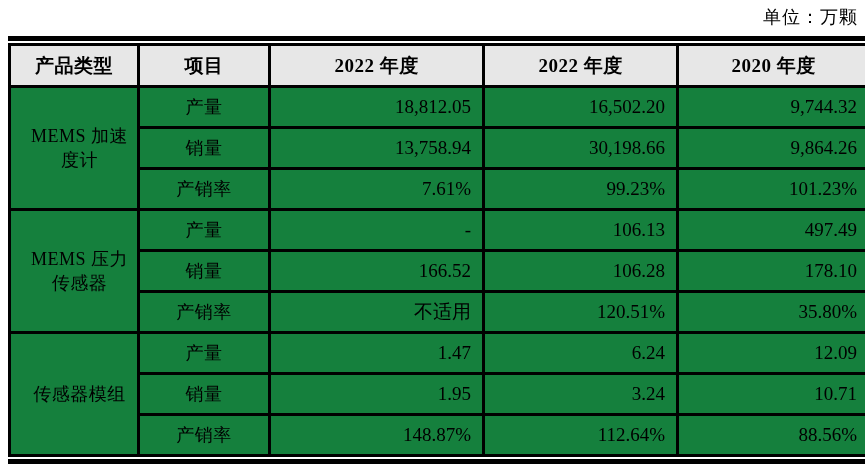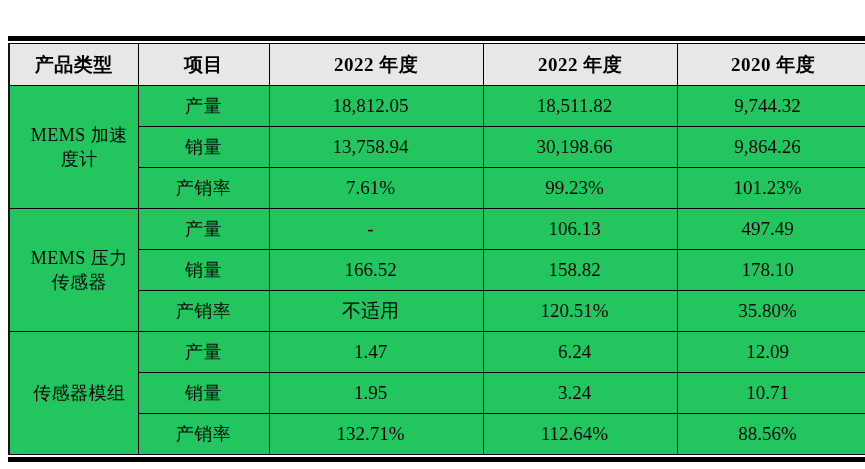--- a/index.html
+++ b/index.html
@@ -35,59 +35,60 @@
   }
   table.data-table {
     width: 100%;
     border-collapse: collapse;
     table-layout: fixed;
     border-left: 2px solid #141414;
     border-top: 1px solid #141414;
     border-bottom: 1px solid #141414;
   }
   .data-table th, .data-table td {
-    border: 1px solid #000000;
+    border: 3px solid #000000;
     overflow: hidden;
     vertical-align: middle;
   }
   .data-table th {
     height: 42px;
     background: #e7e7e7;
     font-size: 19px;
     font-weight: bold;
     text-align: center;
     letter-spacing: 0.5px;
   }
   .data-table td {
     height: 41px;
     font-size: 18px;
-    background: #22c55e;
+    background: #15803d;
   }
   td.group-cell {
     text-align: center;
     white-space: pre-line;
     line-height: 1.35;
     letter-spacing: 0.5px;
     padding-left: 11px;
   }
   td.item-cell {
     text-align: center;
     letter-spacing: 0.5px;
   }
   td.num-cell {
-    text-align: center;
+    text-align: right;
     padding-right: 11px;
     font-size: 19px;
   }
 </style>
 </head>
 <body>
 
 <div class="page">
 
+  <div class="unit-label">单位：万颗</div>
 
   <div class="table-wrap">
     <table class="data-table">
       <colgroup>
         <col style="width:129px">
         <col style="width:131px">
         <col style="width:214px">
         <col style="width:194px">
         <col style="width:192px">
       </colgroup>
@@ -100,21 +101,21 @@
           <th>2020 年度</th>
         </tr>
       </thead>
       <tbody>
 
         <tr>
           <td class="group-cell" rowspan="3">MEMS 加速
 度计</td>
           <td class="item-cell">产量</td>
           <td class="num-cell">18,812.05</td>
-          <td class="num-cell">18,511.82</td>
+          <td class="num-cell">16,502.20</td>
           <td class="num-cell">9,744.32</td>
         </tr>
         <tr>
           <td class="item-cell">销量</td>
           <td class="num-cell">13,758.94</td>
           <td class="num-cell">30,198.66</td>
           <td class="num-cell">9,864.26</td>
         </tr>
         <tr>
           <td class="item-cell">产销率</td>
@@ -127,21 +128,21 @@
           <td class="group-cell" rowspan="3">MEMS 压力
 传感器</td>
           <td class="item-cell">产量</td>
           <td class="num-cell">-</td>
           <td class="num-cell">106.13</td>
           <td class="num-cell">497.49</td>
         </tr>
         <tr>
           <td class="item-cell">销量</td>
           <td class="num-cell">166.52</td>
-          <td class="num-cell">158.82</td>
+          <td class="num-cell">106.28</td>
           <td class="num-cell">178.10</td>
         </tr>
         <tr>
           <td class="item-cell">产销率</td>
           <td class="num-cell">不适用</td>
           <td class="num-cell">120.51%</td>
           <td class="num-cell">35.80%</td>
         </tr>
 
         <tr>
@@ -152,21 +153,21 @@
           <td class="num-cell">12.09</td>
         </tr>
         <tr>
           <td class="item-cell">销量</td>
           <td class="num-cell">1.95</td>
           <td class="num-cell">3.24</td>
           <td class="num-cell">10.71</td>
         </tr>
         <tr>
           <td class="item-cell">产销率</td>
-          <td class="num-cell">132.71%</td>
+          <td class="num-cell">148.87%</td>
           <td class="num-cell">112.64%</td>
           <td class="num-cell">88.56%</td>
         </tr>
       </tbody>
     </table>
   </div>
 
 </div>
 
 </body></html>

